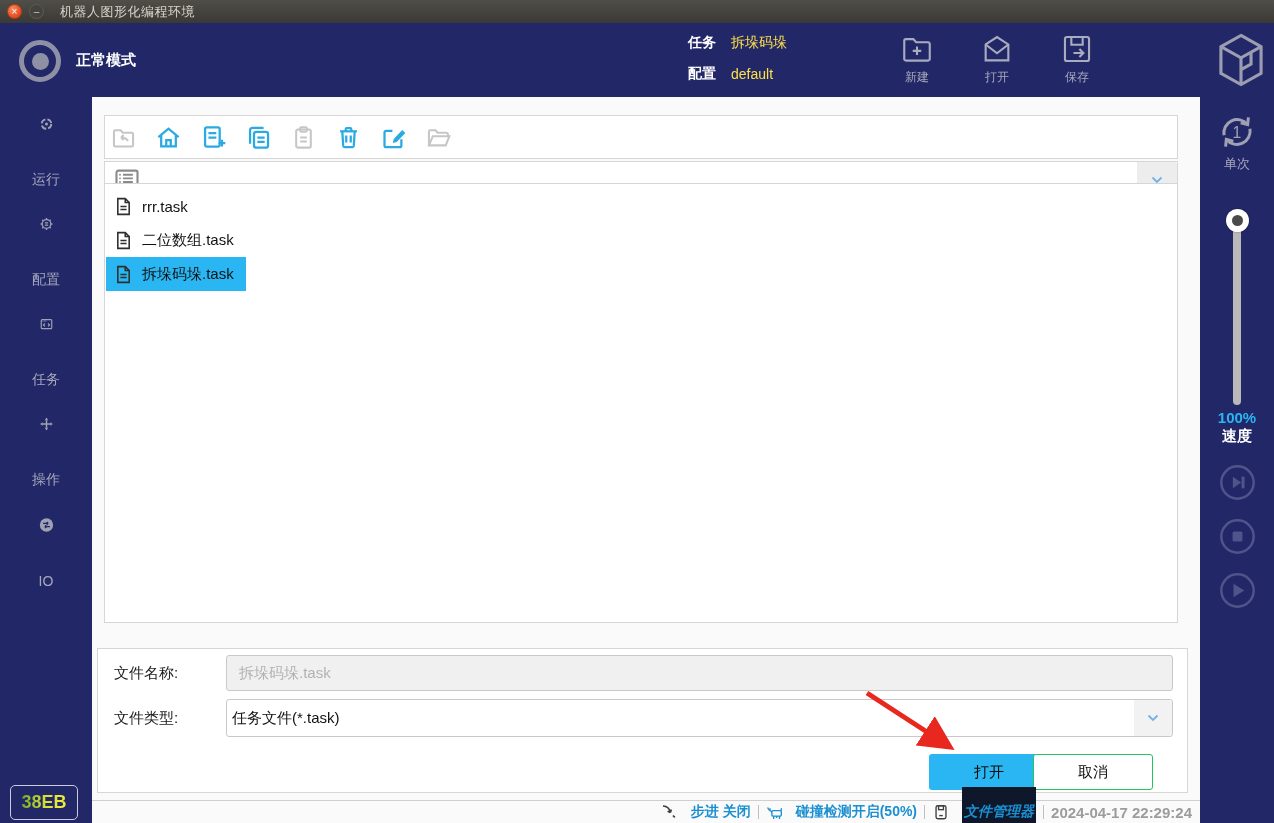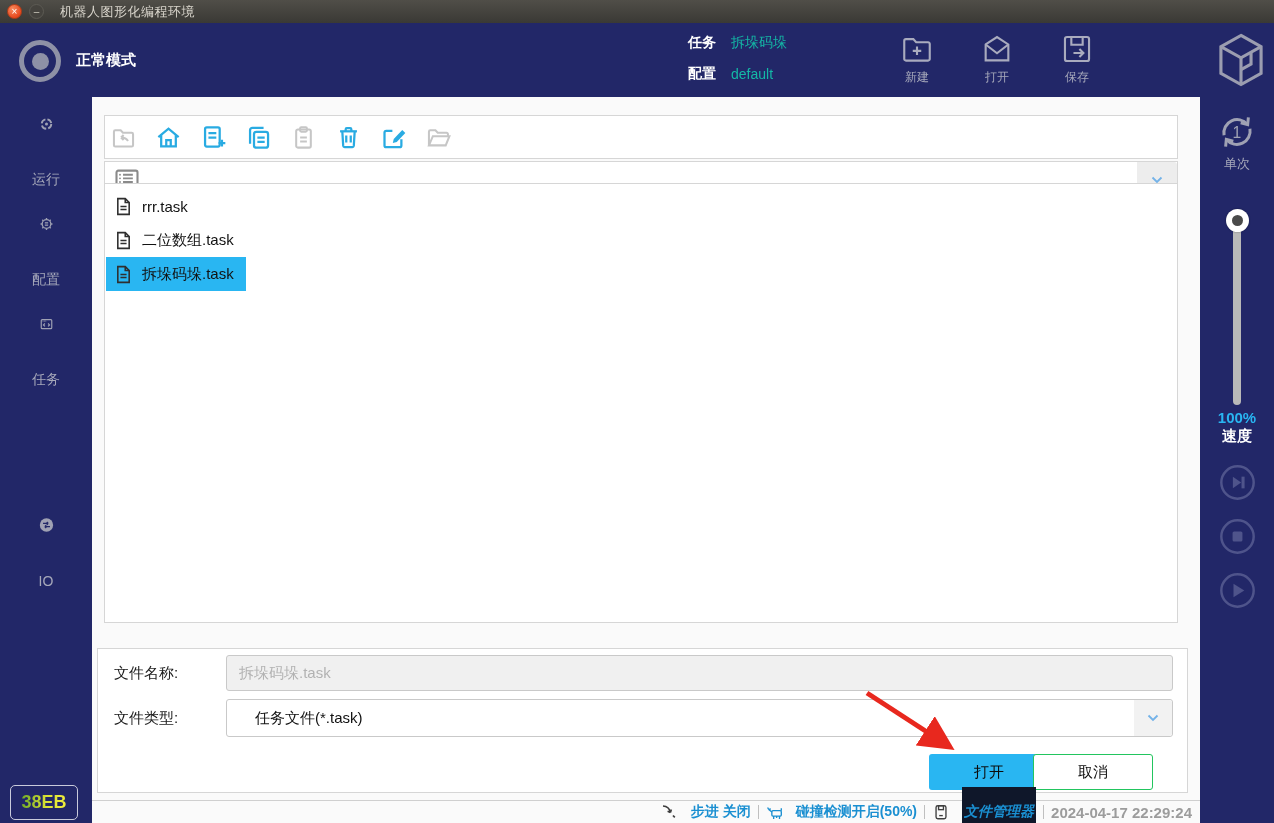--- a/index.html
+++ b/index.html
@@ -17,21 +17,21 @@
 
   
   .header { position:absolute; left:0; top:23px; width:1274px; height:74px; background:#222768; }
   .mode-icon { position:absolute; left:19px; top:17px; width:42px; height:42px; border-radius:50%;
     border:5px solid #8e91a6; display:flex; align-items:center; justify-content:center; }
   .mode-icon .dot { width:17px; height:17px; border-radius:50%; background:#8e91a6; }
   .mode-label { position:absolute; left:76px; top:28px; color:#fff; font-weight:bold; font-size:15px; }
   .kv { position:absolute; left:688px; top:11px; display:flex; flex-direction:column; gap:13px; }
   .kv .row { display:flex; align-items:center; font-size:14px; color:#fff; }
   .kv .k { font-weight:bold; }
-  .kv .v { margin-left:15px; font-weight:normal; color:#14b8a6; }
+  .kv .v { margin-left:15px; font-weight:normal; color:#fde047; }
   .hactions { position:absolute; left:885px; top:9px; display:flex; gap:16px; }
   .hbtn { width:64px; display:flex; flex-direction:column; align-items:center; cursor:pointer; }
   .hbtn svg { width:34px; height:34px; color:#a9abbe; }
   .hbtn .lbl { margin-top:3px; font-size:12px; color:#a6a8ba; }
   .logo { position:absolute; left:1214px; top:8px; width:54px; height:58px; color:#9b9db0; }
 
   
   .lsidebar { position:absolute; left:0; top:97px; width:92px; height:726px; background:#222768; }
   .nav-item { position:absolute; left:0; width:92px; height:72px; display:flex;
     flex-direction:column; align-items:center; cursor:pointer;gap:36px; }
@@ -78,21 +78,21 @@
   .frow .fname { font-size:15px; color:#121212; }
   .frow.sel { background:#29b6f2; }
 
   .formpanel { left:5px; top:551px; width:1091px; height:145px; }
   .flabel { position:absolute; left:16px; font-size:15px; color:#1a1a1a; }
   .name-input { position:absolute; left:128px; top:6px; width:947px; height:36px;
     background:#f0f0f0; border:1px solid #c9c9c9; border-radius:3px; padding:0 12px;
     font-size:15px; color:#b2b2b2; font-family:"Liberation Sans","DejaVu Sans",sans-serif; }
   .type-select { position:absolute; left:128px; top:50px; width:947px; height:38px;
     background:#fff; border:1px solid #c9c9c9; border-radius:3px; display:flex; align-items:center;
-    padding-left:28px; font-size:15px; color:#111; cursor:pointer; }
+    padding-left:5px; font-size:15px; color:#111; cursor:pointer; }
   .type-select .chev { position:absolute; right:0; top:0; width:38px; height:36px; background:#f2f2f2;
     border-radius:0 3px 3px 0; display:flex; align-items:center; justify-content:center; }
   .btn { position:absolute; top:105px; width:120px; height:36px; border-radius:3px;
     display:flex; align-items:center; justify-content:center; font-size:15px; color:#0c0c0c; cursor:pointer; }
   .btn.open { left:831px; background:#29b6f2; }
   .btn.cancel { left:935px; width:120px; background:#fff; border:1px solid #22c55e; }
 
   .arrow-annot { position:absolute; left:763px; top:588px; width:125px; height:85px; pointer-events:none; }
 
   
@@ -177,20 +177,30 @@
     </svg>
     <span class="lbl">配置</span>
   </div>
   <div class="nav-item" style="top:220px">
     <svg viewBox="0 0 24 24" fill="none" stroke="currentColor">
       <rect x="3" y="4.5" width="18" height="15.5" rx="1.6" stroke-width="2"></rect>
       <path stroke-width="1.8" stroke-linecap="round" d="M6 7 h.01 M8.4 7 h.01 M10.8 7 h.01"></path>
       <path stroke-width="2" d="M9.3 11.2 L6.8 13.6 L9.3 16 M14.7 11.2 L17.2 13.6 L14.7 16"></path>
     </svg>
     <span class="lbl">任务</span>
+  </div>
+  <div class="nav-item" style="top:320px">
+    <svg viewBox="0 0 24 24" fill="currentColor" stroke="currentColor">
+      <path stroke-width="2.6" d="M12 5.5 V18.5 M5.5 12 H18.5" fill="none"></path>
+      <polygon points="12,1 9.1,5.6 14.9,5.6" stroke="none"></polygon>
+      <polygon points="12,23 9.1,18.4 14.9,18.4" stroke="none"></polygon>
+      <polygon points="1,12 5.6,9.1 5.6,14.9" stroke="none"></polygon>
+      <polygon points="23,12 18.4,9.1 18.4,14.9" stroke="none"></polygon>
+    </svg>
+    <span class="lbl">操作</span>
   </div>
   <div class="nav-item" style="top:420px">
     <svg viewBox="0 0 24 24">
       <circle cx="12" cy="12" r="10" fill="currentColor"></circle>
       <path d="M6.8 9.6 H14.6 M14.6 9.6 L12.4 7.4 M14.6 9.6 L12.4 11.8" stroke="#222768" stroke-width="2" fill="none"></path>
       <path d="M17.2 14.4 H9.4 M9.4 14.4 L11.6 12.2 M9.4 14.4 L11.6 16.6" stroke="#222768" stroke-width="2" fill="none"></path>
     </svg>
     <span class="lbl">IO</span>
   </div>
   <div class="badge">

